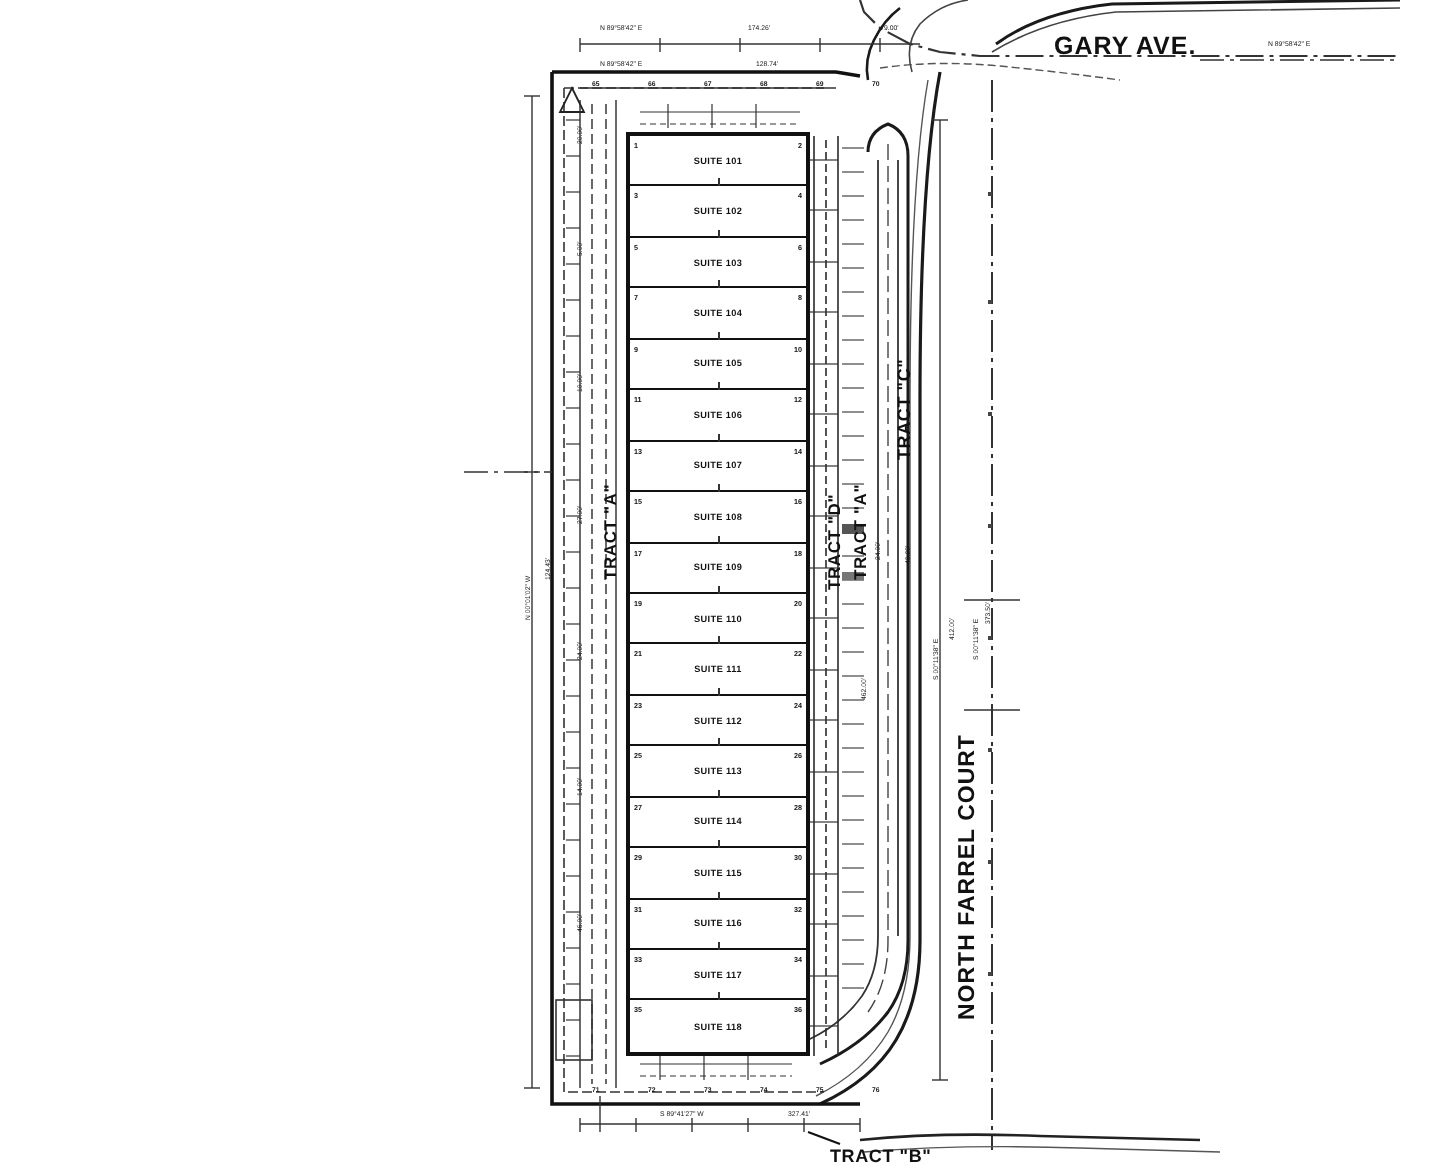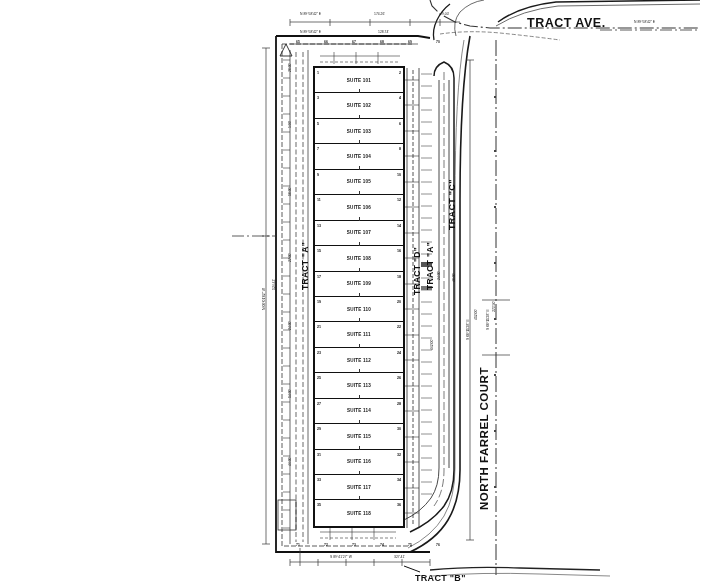--- a/index.html
+++ b/index.html
@@ -328,21 +328,21 @@
       <rect x="494" y="150" width="2" height="2"></rect>
       <rect x="494" y="206" width="2" height="2"></rect>
       <rect x="494" y="262" width="2" height="2"></rect>
       <rect x="494" y="318" width="2" height="2"></rect>
       <rect x="494" y="374" width="2" height="2"></rect>
       <rect x="494" y="430" width="2" height="2"></rect>
       <rect x="494" y="486" width="2" height="2"></rect>
     </g>
   </svg>
 
-  <div class="abs street-label" id="gary-ave">TRACT AVE.</div>
+  <div class="abs street-label" id="gary-ave">GARY AVE.</div>
 
   <div class="abs street-label" id="farrel-court">NORTH FARREL COURT</div>
 
   <div class="abs tract-label rot90" style="left:300px; top:290px;">TRACT "A"</div>
 
   <div class="abs tract-label rot90" style="left:425px; top:290px;">TRACT "A"</div>
 
   <div class="abs tract-label" style="left:415px; top:573px; font-size:9px;">TRACT "B"</div>
 
   <div class="abs tract-label rot90" style="left:447px; top:230px; font-size:9px;">TRACT "C"</div>

